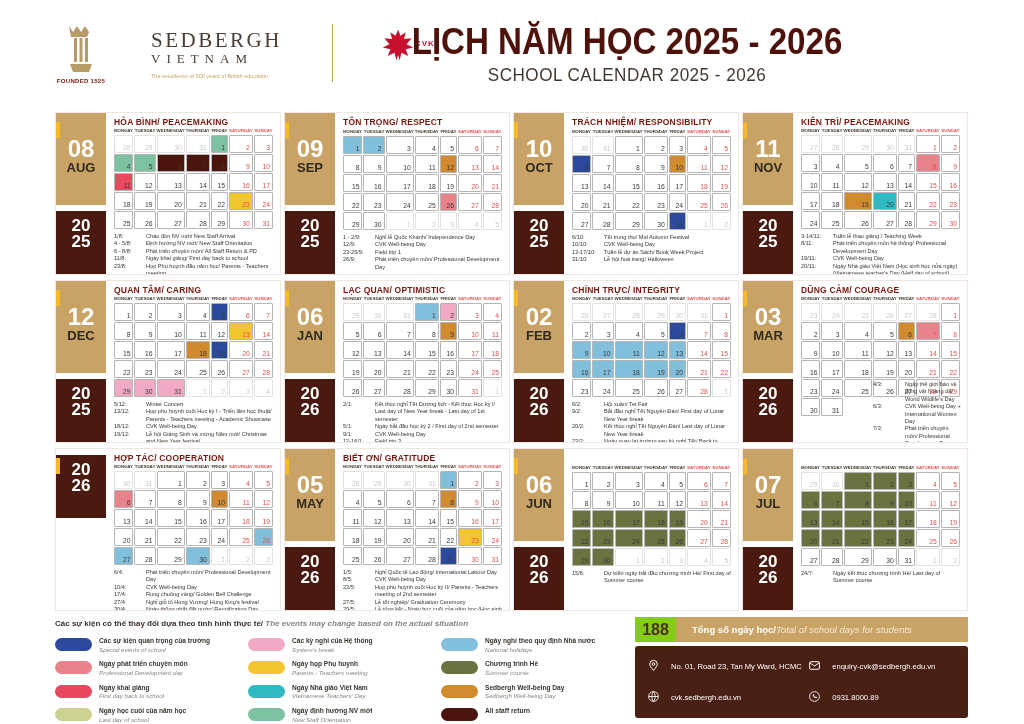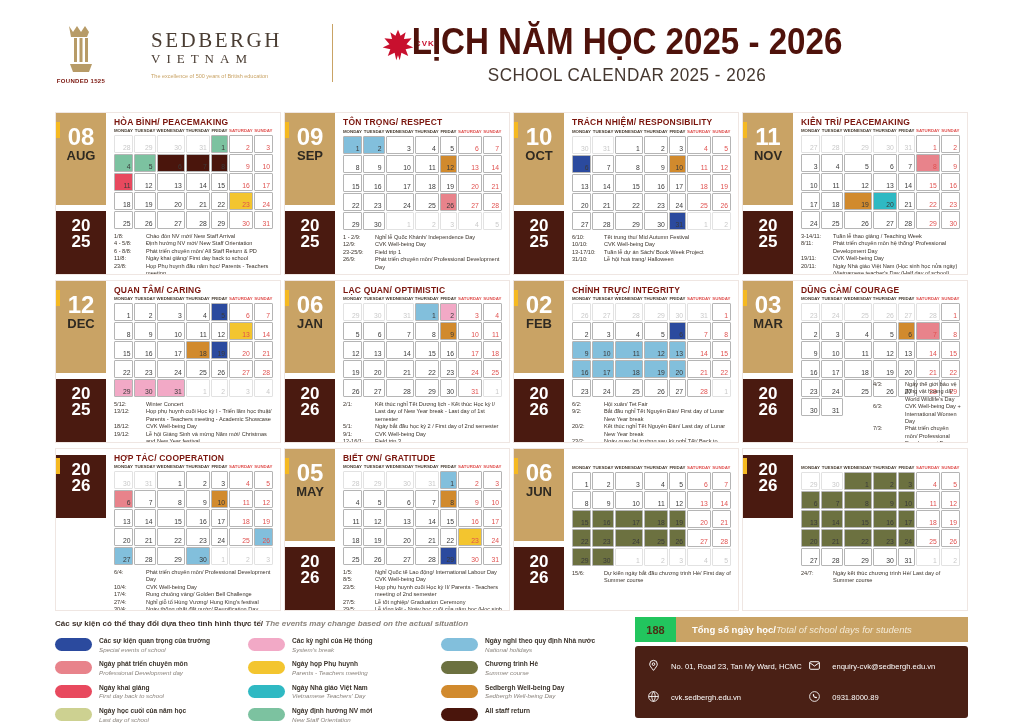--- a/index.html
+++ b/index.html
@@ -22,21 +22,21 @@
   .leaf-col .cvk{font-size:8px;font-weight:bold;color:#c8102e;letter-spacing:1px;margin-top:-4px;}
   .title-wrap{position:absolute;left:230px;right:0;top:22px;text-align:center;}
   .main-title{font-size:36px;font-weight:bold;color:#4f120b;letter-spacing:0;transform:scaleX(.92);transform-origin:center;line-height:1.1;}
   .sub-title{font-size:18px;color:#44372f;letter-spacing:.5px;transform:scaleX(.95);transform-origin:center;margin-top:3px;}
   
   .months-grid{position:absolute;left:55px;top:112px;width:913px;
     display:grid;grid-template-columns:repeat(4,1fr);grid-auto-rows:163px;gap:5px 3px;}
   .month-card{position:relative;background:#fff;border:1px solid #efe6e2;display:flex;overflow:hidden;}
   .notch{position:absolute;left:0;top:9px;width:4px;height:16px;background:#f5b921;}
   .m-left{width:50px;flex:none;display:flex;flex-direction:column;}
-  .m-top{background:#c9a365;flex:1;text-align:center;padding-top:12px;}
+  .m-top{background:#c9a365;flex:1;text-align:center;padding-top:24px;}
   .m-num{font-size:24px;font-weight:bold;color:#fff;line-height:1;}
   .m-abbr{font-size:13px;font-weight:bold;color:#2f2a22;line-height:1.1;}
   .m-gap{height:6px;background:#fff;flex:none;}
   .m-year{background:#4a1a10;height:56px;flex:none;text-align:center;padding-top:7px;color:#fff;font-weight:bold;font-size:17px;line-height:.95;}
   .m-body{flex:1;padding:4px 6px 2px 8px;display:flex;flex-direction:column;min-width:0;}
   .m-theme{color:#7a150d;font-weight:bold;font-size:8.5px;height:11px;letter-spacing:.2px;white-space:nowrap;}
   table.cal{border-collapse:separate;border-spacing:1.5px;margin-left:-1.5px;}
   table.cal th{font-size:4.4px;font-weight:bold;color:#453a2e;text-align:center;padding:0 0 1px 0;}
   table.cal th.wk{color:#e0514f;}
   table.cal td{width:20px;height:15px;border:1px solid #b5b5b5;border-radius:1px;background:#fff;
@@ -55,21 +55,21 @@
   .legend-head .vn{font-weight:bold;}
   .legend-head .en{font-style:italic;color:#8a837c;font-weight:bold;}
   .legend-grid{display:grid;grid-template-columns:repeat(3,1fr);gap:7px 14px;margin-top:9px;}
   .legend-item{display:flex;align-items:flex-start;gap:7px;}
   .swatch{width:37px;height:13px;border-radius:6.5px;flex:none;margin-top:1px;}
   .l-vn{font-size:6.6px;font-weight:bold;color:#3b332b;line-height:1.3;}
   .l-en{font-size:6.2px;font-style:italic;color:#8a837c;line-height:1.25;}
   
   .footer{position:absolute;left:635px;top:617px;width:333px;}
   .total-bar{display:flex;height:25px;}
-  .total-num{width:41px;background:#22c55e;color:#4a3015;font-weight:bold;font-size:11px;
+  .total-num{width:41px;background:#84cc16;color:#4a3015;font-weight:bold;font-size:16px;
     display:flex;align-items:center;justify-content:center;flex:none;}
   .total-label{flex:1;background:#c9a365;color:#fff;font-size:9.5px;display:flex;align-items:center;padding-left:16px;}
   .total-label .vn{font-weight:bold;}
   .total-label .en{font-style:italic;color:#f4ead6;}
   .contact-panel{margin-top:4px;background:#4a2015;border-radius:3px;padding:13px 12px;
     display:grid;grid-template-columns:1.05fr 1fr;gap:16px 6px;}
   .contact-item{display:flex;align-items:center;gap:11px;color:#fff;font-size:7.6px;min-width:0;}
   .contact-item svg{width:13px;height:13px;flex:none;}
   .contact-text{white-space:nowrap;overflow:hidden;}
 </style>
@@ -1154,20 +1154,24 @@
           <div class="note-row">
             <span class="note-date">15/6:</span>
             <span class="note-text">Dự kiến ngày bắt đầu chương trình Hè/ First day of Summer course</span>
           </div>
         </div>
       </div>
     </div>
     <div class="month-card">
       <div class="notch"></div>
       <div class="m-left">
+        <div class="m-top">
+          <div class="m-num">07</div>
+          <div class="m-abbr">JUL</div>
+        </div>
         <div class="m-gap"></div>
         <div class="m-year">
           <div>20</div>
           <div>26</div>
         </div>
       </div>
       <div class="m-body">
         <div class="m-theme"></div>
         <table class="cal">
           <thead>

